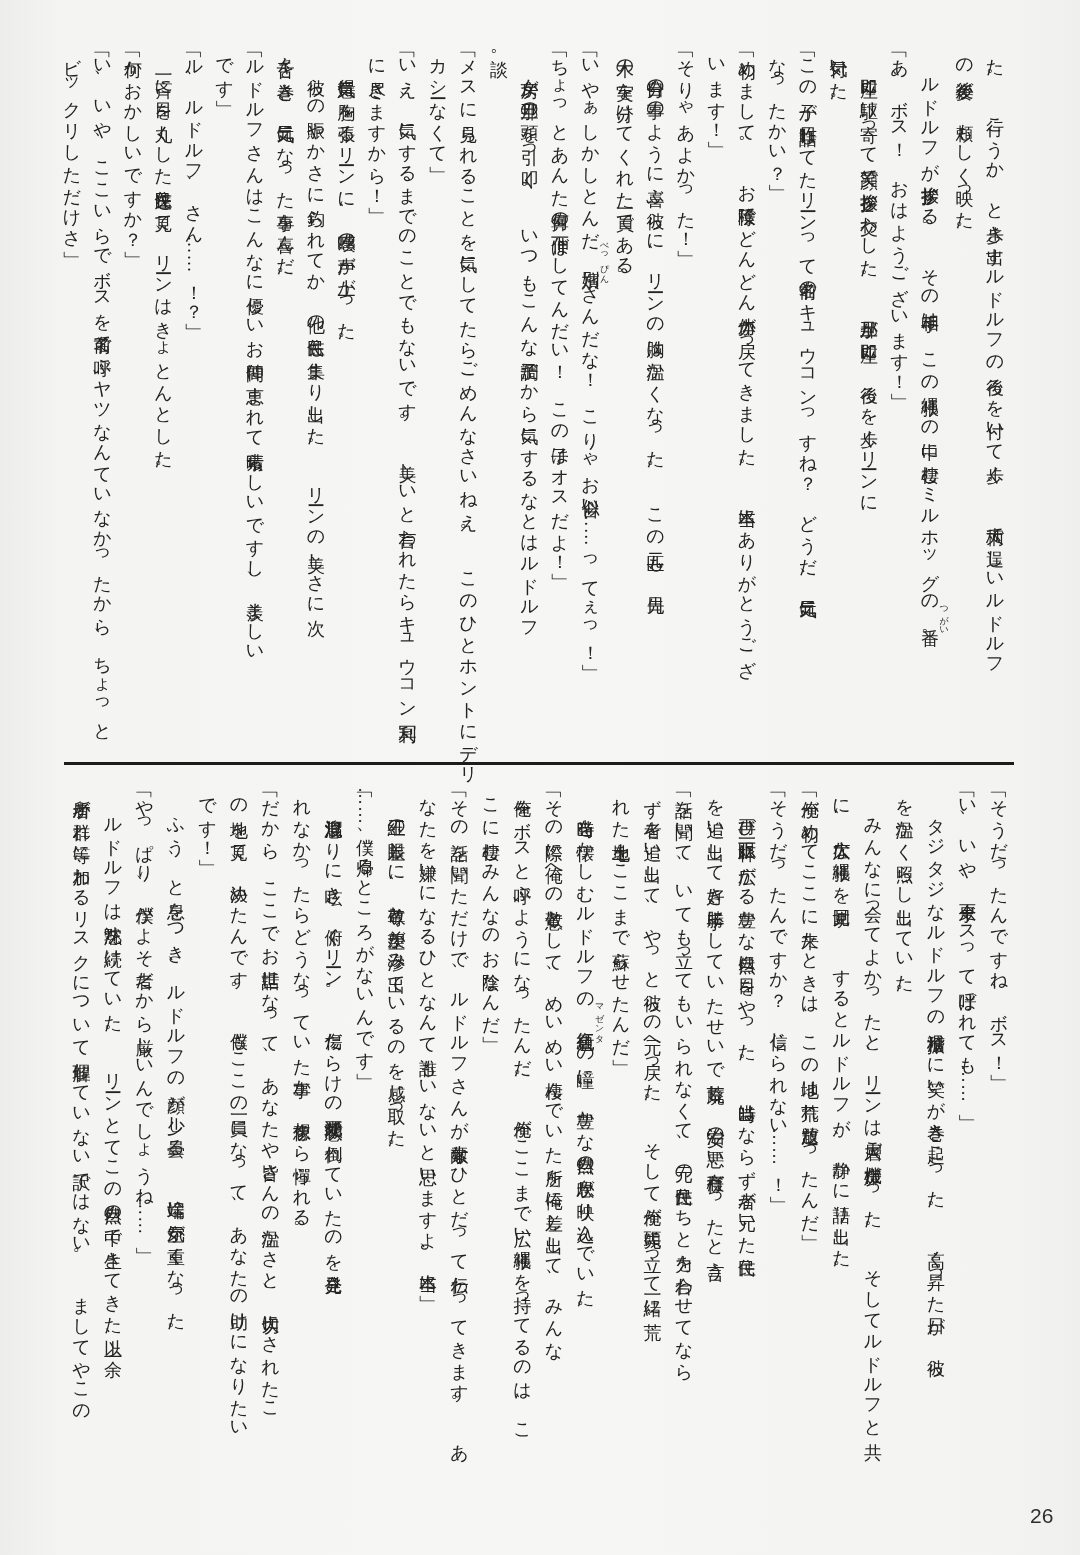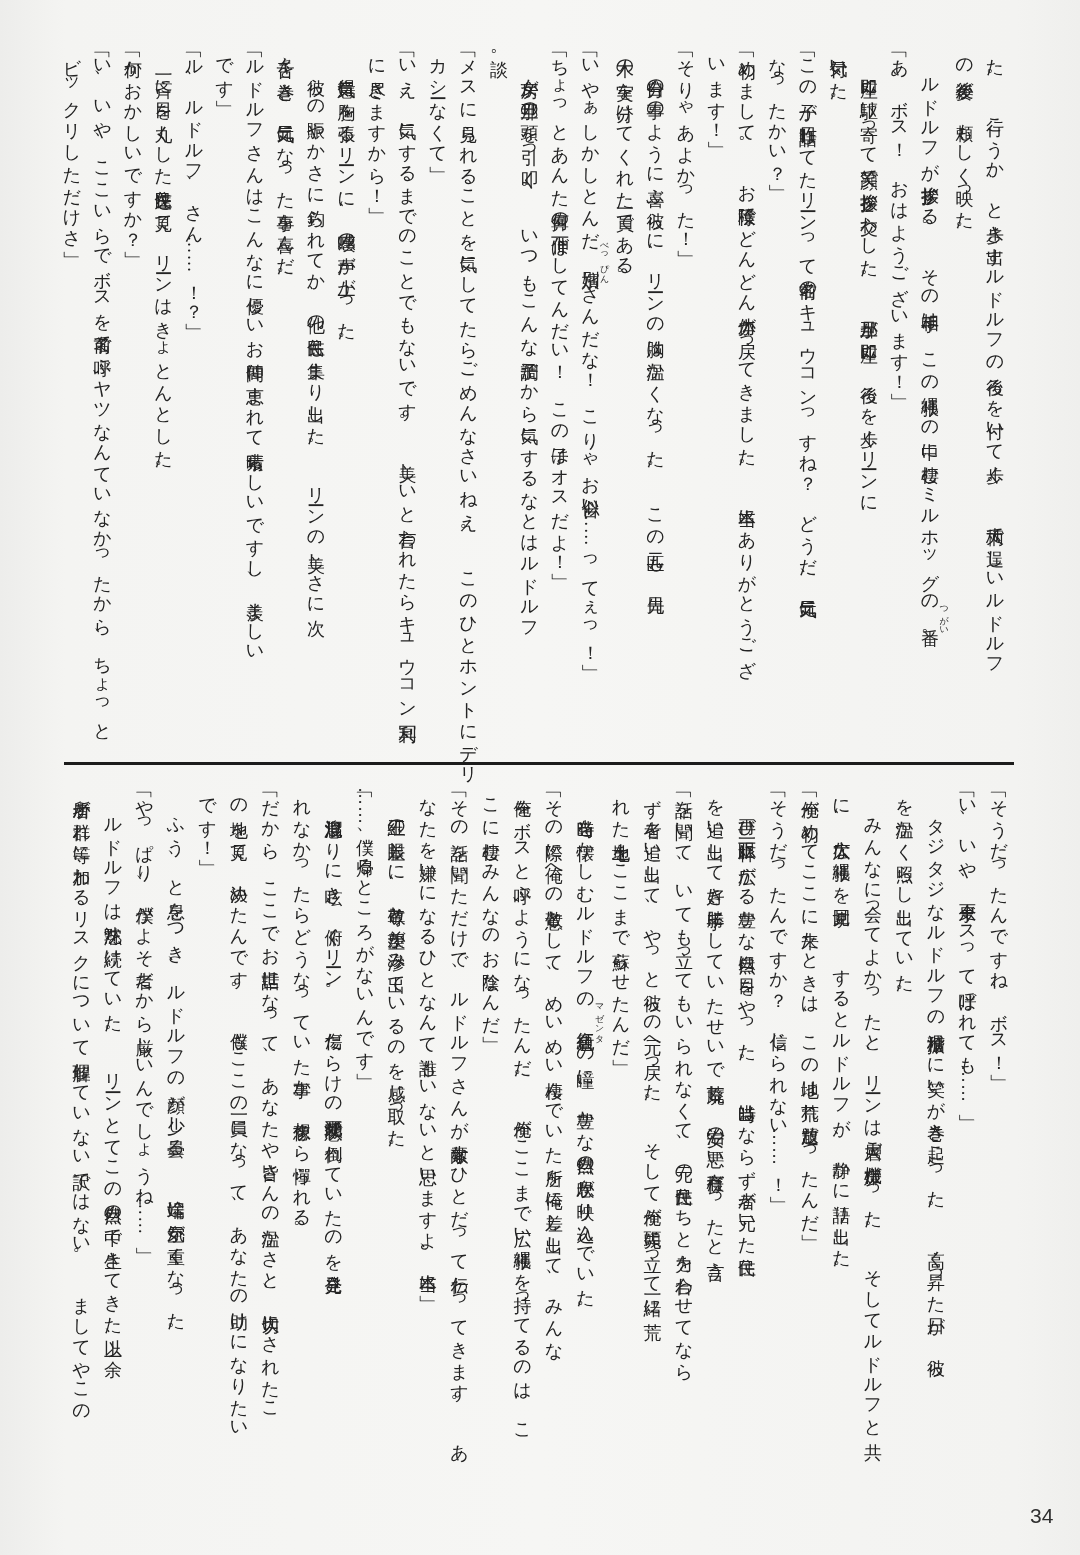--- a/index.html
+++ b/index.html
@@ -103,14 +103,14 @@
       <div class="line indent">溜息混じりに呟き、俯くリーン。　傷だらけの瀕死状態で倒れていたのを発見さ</div>
       <div class="line">れなかったらどうなっていた事か、想像すら憚られる。</div>
       <div class="line">「だから、ここでお世話になって、あなたや皆さんの温かさと、大切にされたこ</div>
       <div class="line">の地を見て、決めたんです。　僕もここの一員になって、あなたの助けになりたい</div>
       <div class="line">です！」</div>
       <div class="line indent">ふう、と息をつき、ルドルフの顔が少し曇る。　途端に空気が重くなった。</div>
       <div class="line">「やっぱり、僕がよそ者だから厳しいんでしょうね……」</div>
       <div class="line indent">ルドルフは沈黙を続けていた。　リーンとてこの自然の中で生きてきた以上、余</div>
       <div class="line">所者が群れ等に加わるリスクについて理解していない訳ではない。　ましてやこの</div>
     </div>
-  <div class="page-num">34</div>
+  <div class="page-num">26</div>
 </div>
 
 </body></html>

